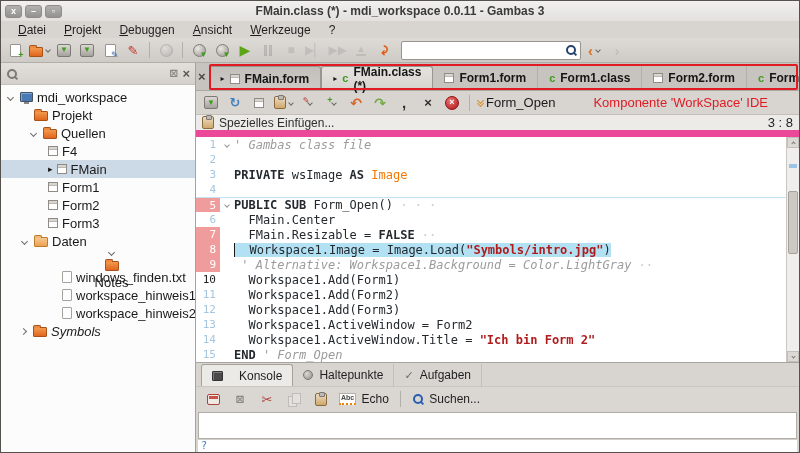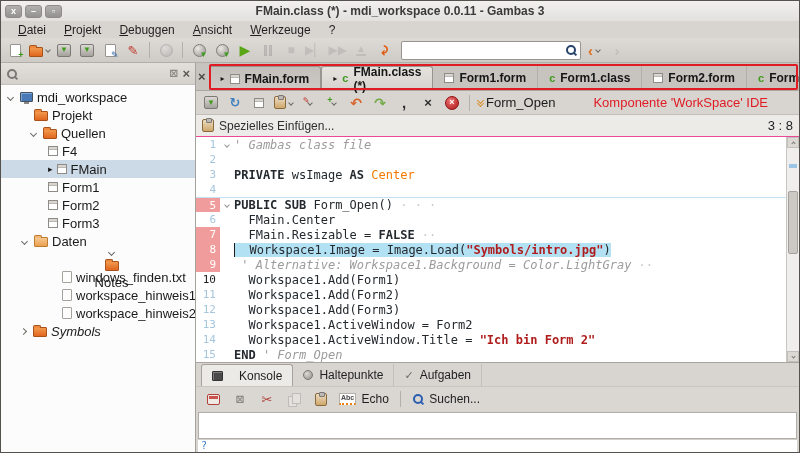--- a/index.html
+++ b/index.html
@@ -84,21 +84,21 @@
   .redrect{position:absolute;left:13px;right:1px;top:1px;bottom:0;border:2px solid #e01b24;border-radius:2px;pointer-events:none;z-index:6;}
   .tabclose{align-self:center;padding:0 3px 0 2px;color:#4a4845;font-weight:bold;font-size:13px;line-height:1;}
   .tabsbox{display:flex;align-items:flex-end;height:100%;padding-top:3px;}
   .tab{height:24px;display:flex;align-items:center;gap:5px;padding:0 11px;font-size:12px;font-weight:bold;color:#161616;border-right:1px solid #b3b0ac;}
   .tab.pressed{background:linear-gradient(#c3bfbb,#cdc9c5);border:1px solid #98948f;border-bottom:none;border-radius:3px 3px 0 0;}
   .tab.active{background:linear-gradient(#e6e3df,#d6d3cf);border:1px solid #98948f;border-bottom:none;border-radius:3px 3px 0 0;}
   .openarrow{font-size:8px;line-height:1;color:#161616;}
   .edtb{height:24px;flex:none;background:#d8d5d1;border-bottom:1px solid #c2bfbb;display:flex;align-items:center;gap:4px;padding:0 5px;}
   .procname{font-size:13px;color:#1a1a1a;margin-left:2px;}
   .annot{margin-left:auto;margin-right:26px;color:#e01b24;font-size:13px;}
-  .insertbar{height:22px;flex:none;background:#edebe8;border-bottom:1px solid #ec4899;display:flex;align-items:center;gap:5px;padding:0 6px;font-size:12px;color:#2e2e2e;text-align:right;}
+  .insertbar{height:22px;flex:none;background:#edebe8;border-bottom:7px solid #ec4899;display:flex;align-items:center;gap:5px;padding:0 6px;font-size:12px;color:#2e2e2e;text-align:right;}
   .pos{margin-left:auto;font-size:13px;color:#1f1f1f;}
   
   .editor{flex:1;min-height:0;background:#fff;display:flex;font-family:"DejaVu Sans Mono","Liberation Mono",monospace;font-size:12px;position:relative;}
   .codecol{flex:1;overflow:hidden;min-width:0;}
   .crow{height:15px;display:flex;align-items:stretch;white-space:pre;}
   .crow.sep{border-top:1px solid #c3e2f3;}
   .gut{width:24px;flex:none;display:flex;align-items:center;justify-content:flex-end;padding-right:4px;font-size:11px;color:#a5c6de;}
   .gut.pink{background:#f09c9c;color:#fff;}
   .gut.dark{color:#1f1f1f;}
   .foldc{width:14px;flex:none;display:flex;align-items:center;justify-content:center;}
@@ -489,21 +489,21 @@
     <span class="codetext"><span class="cm">' Gambas class file</span></span>
   </div>
             <div class="crow">
     <span class="gut">2</span>
     <span class="foldc"><span></span></span>
     <span class="codetext"></span>
   </div>
             <div class="crow">
     <span class="gut">3</span>
     <span class="foldc"><span></span></span>
-    <span class="codetext"><span class="kw">PRIVATE</span><span class="tx"> wsImage </span><span class="kw">AS</span><span class="ty"> Center</span></span>
+    <span class="codetext"><span class="kw">PRIVATE</span><span class="tx"> wsImage </span><span class="kw">AS</span><span class="ty"> Image</span></span>
   </div>
             <div class="crow">
     <span class="gut">4</span>
     <span class="foldc"><span></span></span>
     <span class="codetext"></span>
   </div>
             <div class="crow sep">
     <span class="gut pink">5</span>
     <span class="foldc"><span class="chev fold"></span></span>
     <span class="codetext"><span class="kw">PUBLIC SUB</span><span class="tx"> Form_Open()</span><span class="ws"> · · ·</span></span>

